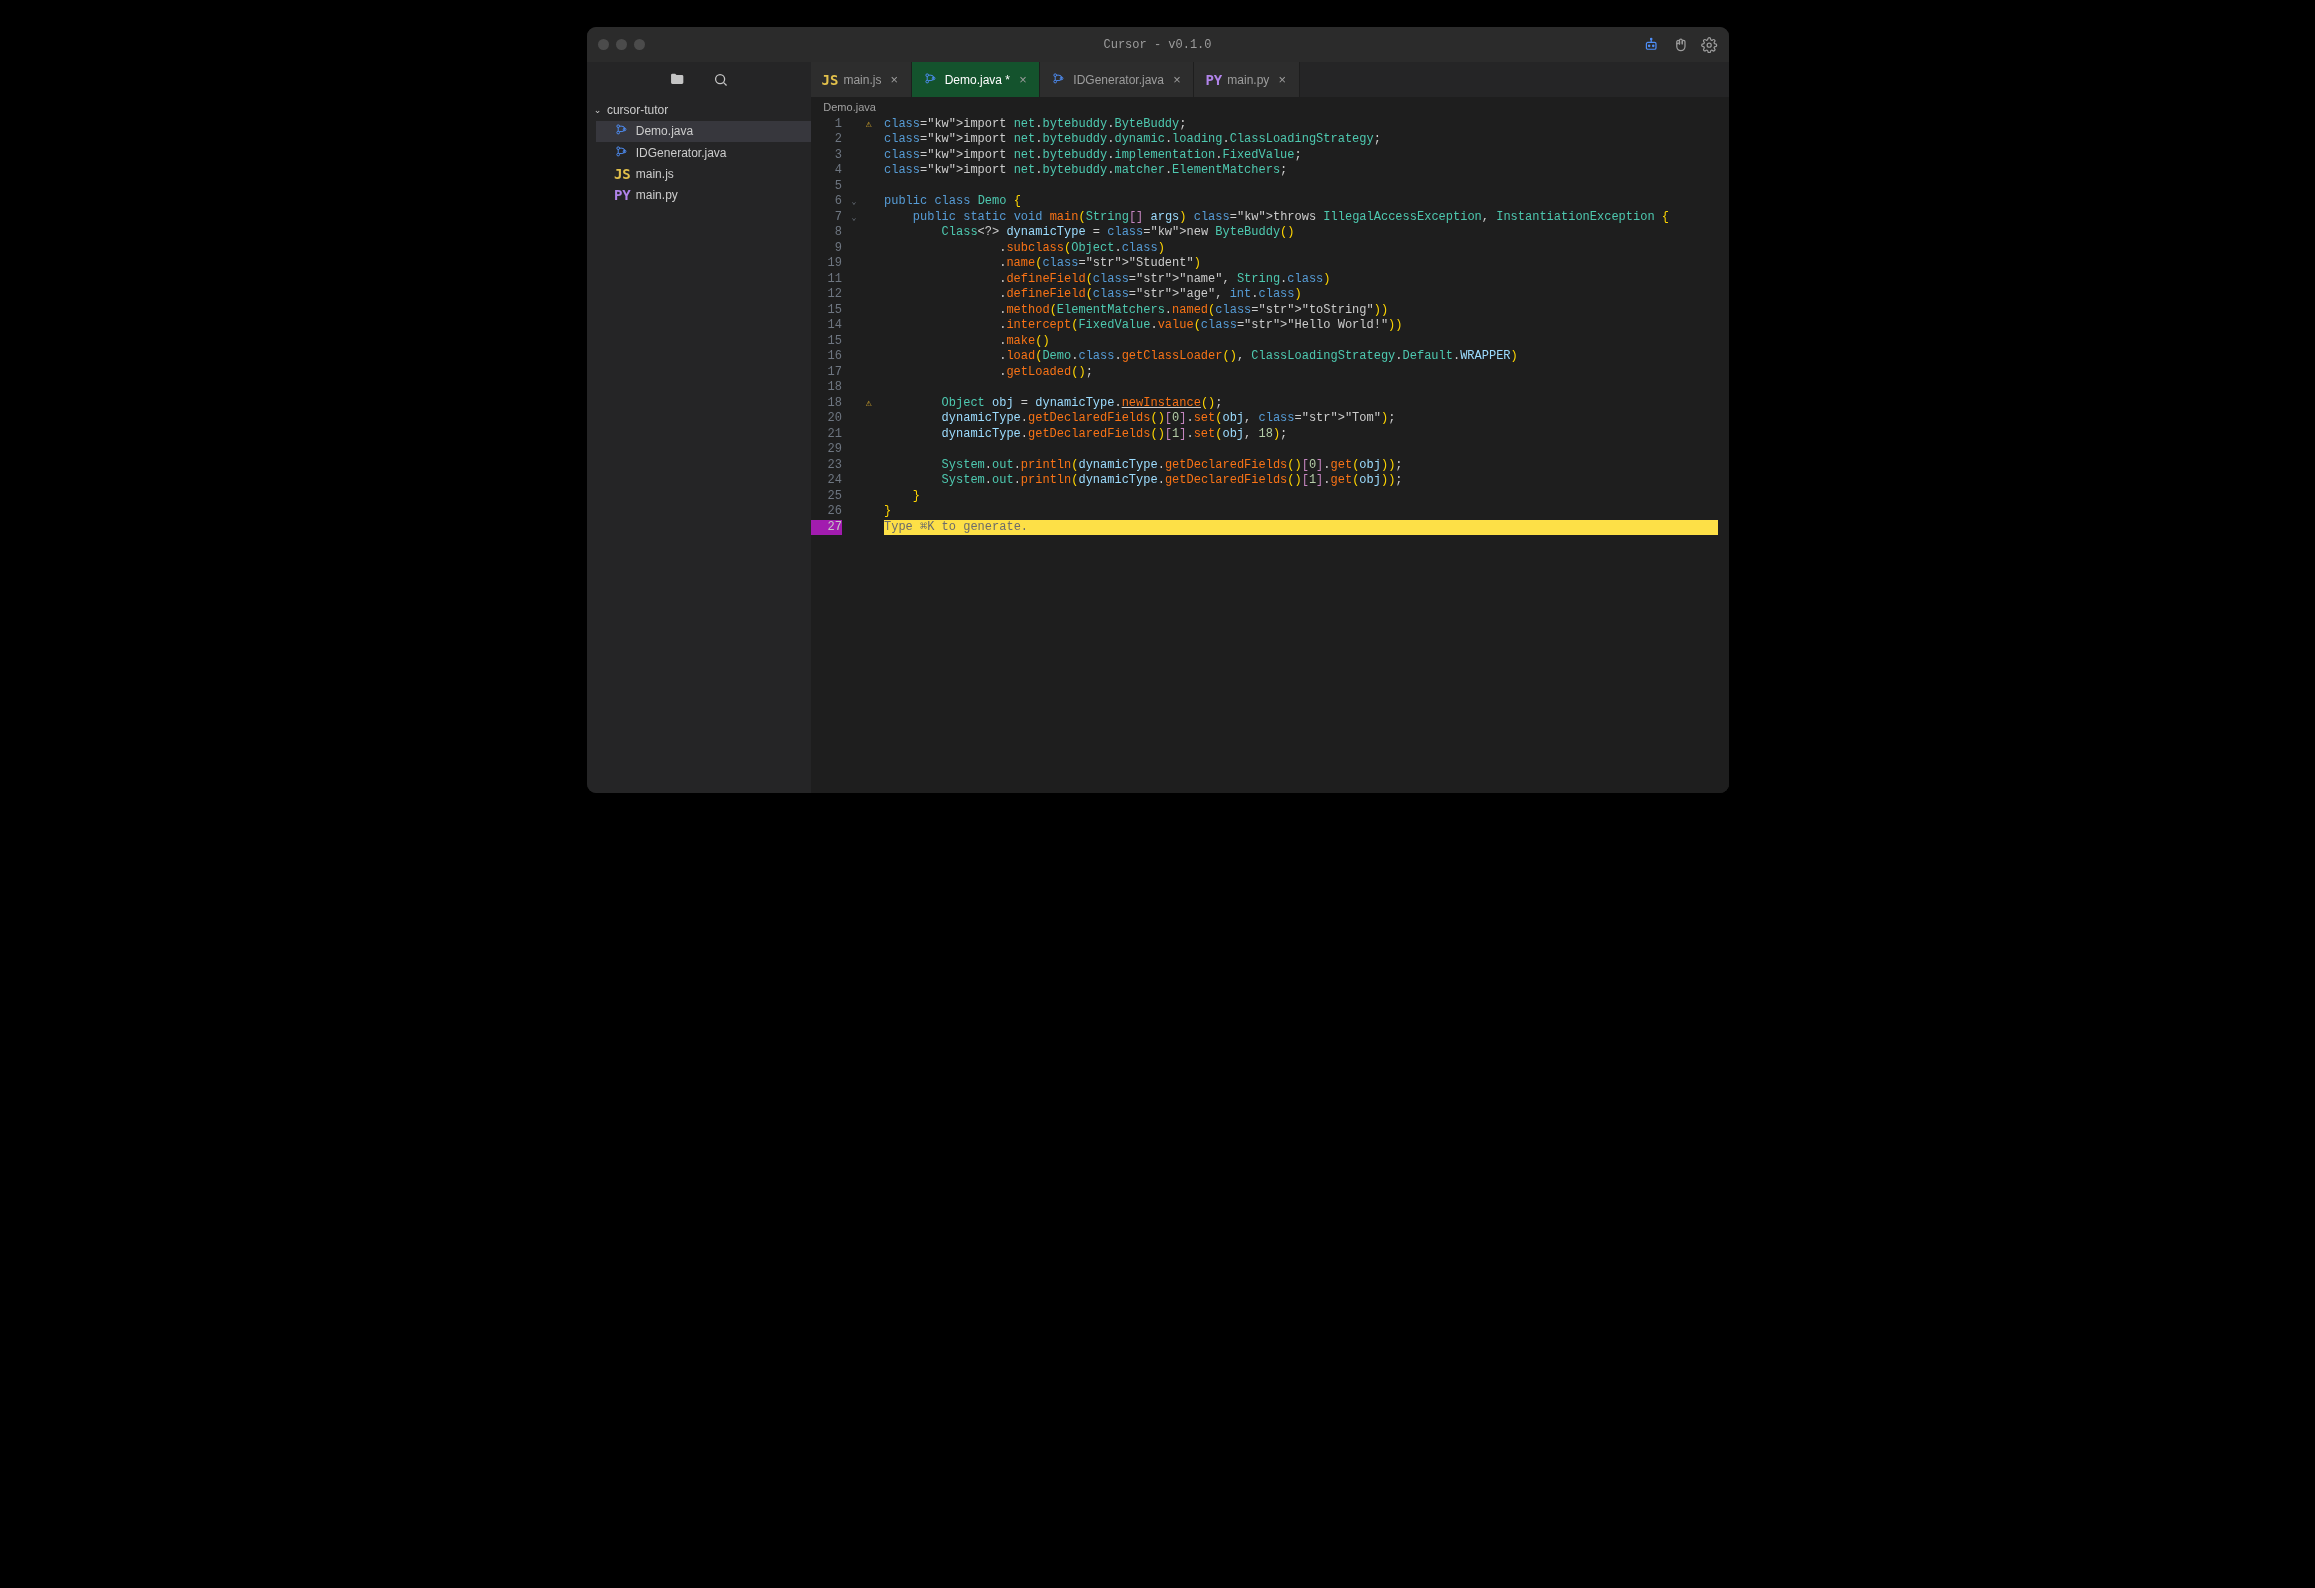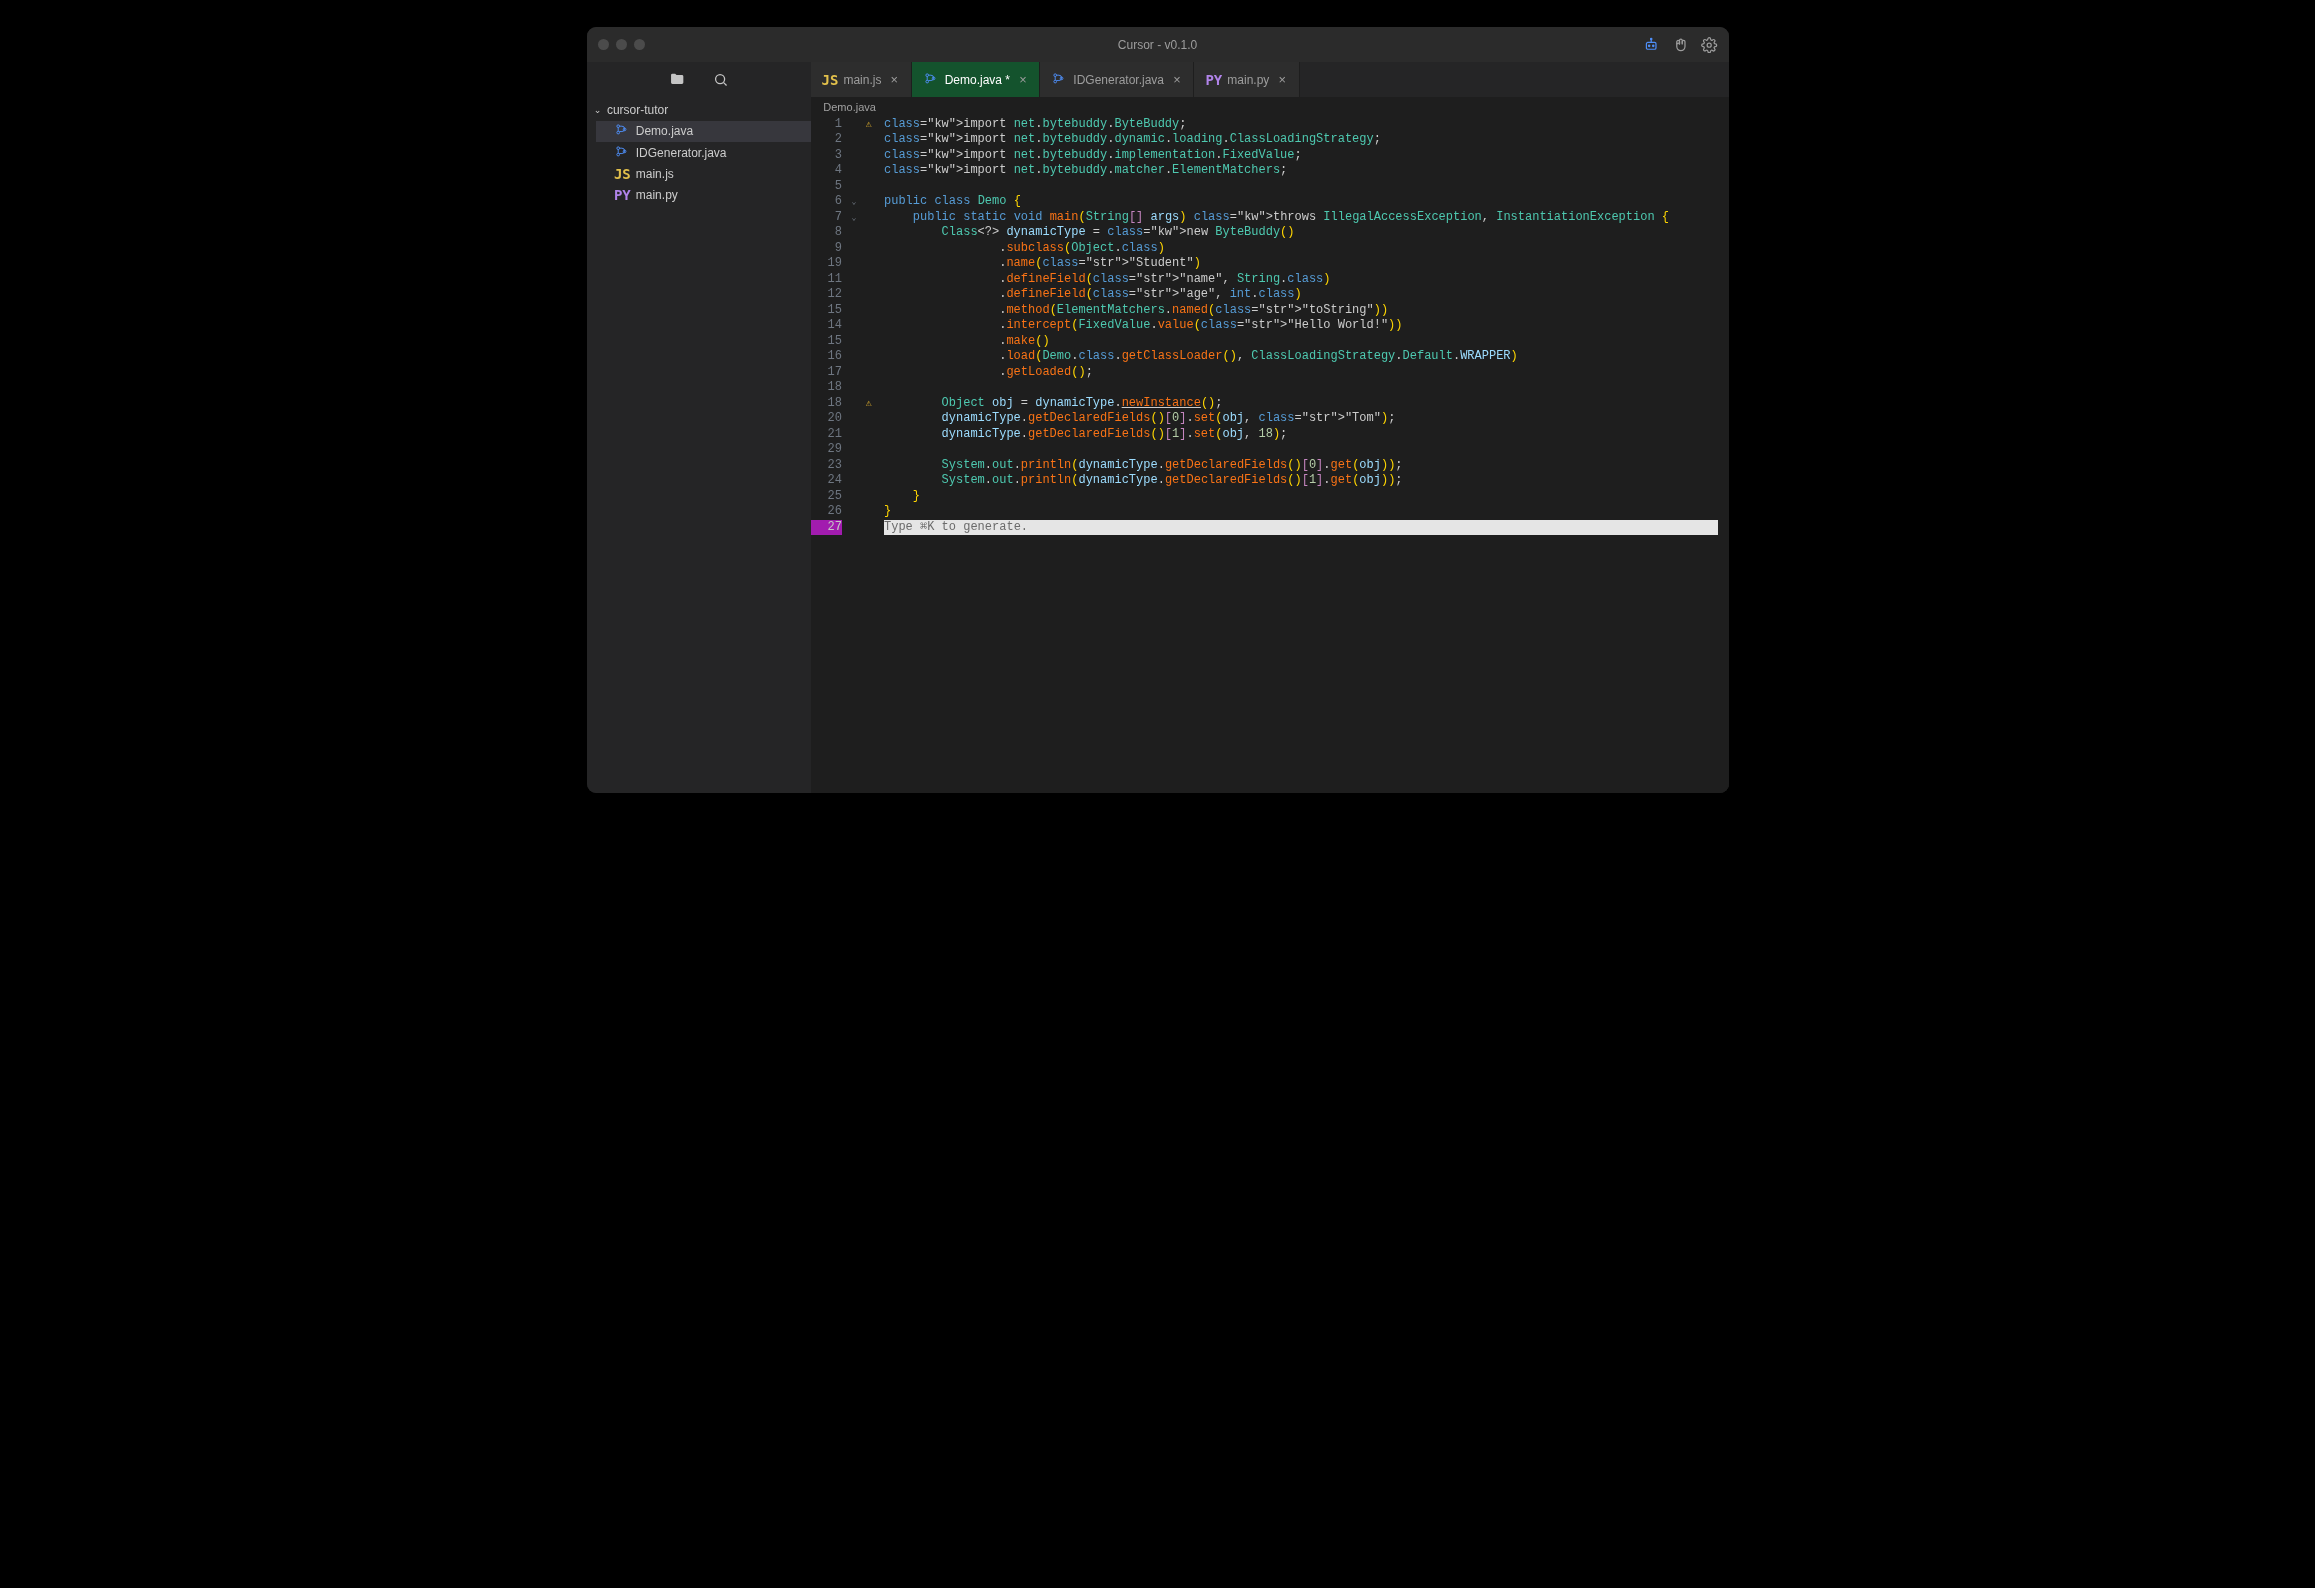--- a/index.html
+++ b/index.html
@@ -34,20 +34,21 @@
 }
 .tl {
   width: 11px; height: 11px; border-radius: 50%; background: #4b4b4b;
 }
 .title {
   position: absolute;
   left: 0; right: 0;
   text-align: center;
   color: #9d9d9d;
   font-size: 12px;
+  font-family: Liberation Mono, monospace;
 }
 .title-actions {
   margin-left: auto;
   display: flex;
   gap: 12.8px;
   align-items: center;
   z-index: 1;
 }
 .title-actions .ic { width: 16.4px; height: 16.4px; display:flex; align-items:center; justify-content:center; color:#9d9d9d; cursor:pointer;}
 .title-actions .ic.robot { color:#4e8ef7; }
@@ -166,21 +167,21 @@
 .line { height: 15.5px; }
 .line.current { background: #a21caf; }
 .line.current .num { color:#c5c5c5; }
 .warn-ic { color:#d4a72c; font-size:10px; }
 .code {
   flex: 1;
   padding-left: 7.3px;
   white-space: pre;
 }
 .code .row { height: 15.5px; }
-.code .row.current { background: #e5e5e5; }
+.code .row.current { background: #fde047; }
 .ghost { color:#6b6b6b; }
 .kw2 { color:#569cd6; }
 .type { color:#4ec9b0; }
 .num-lit { color:#b5cea8; }
 .fn { color:#f97316; }
 .par { color:#ffd602; }
 .par2 { color:#c586c0; }
 .var { color:#9cdcfe; }
 .pkg { color:#4ec9b0; }
 .deprecated { text-decoration: underline; text-decoration-color:#cccccc; }

